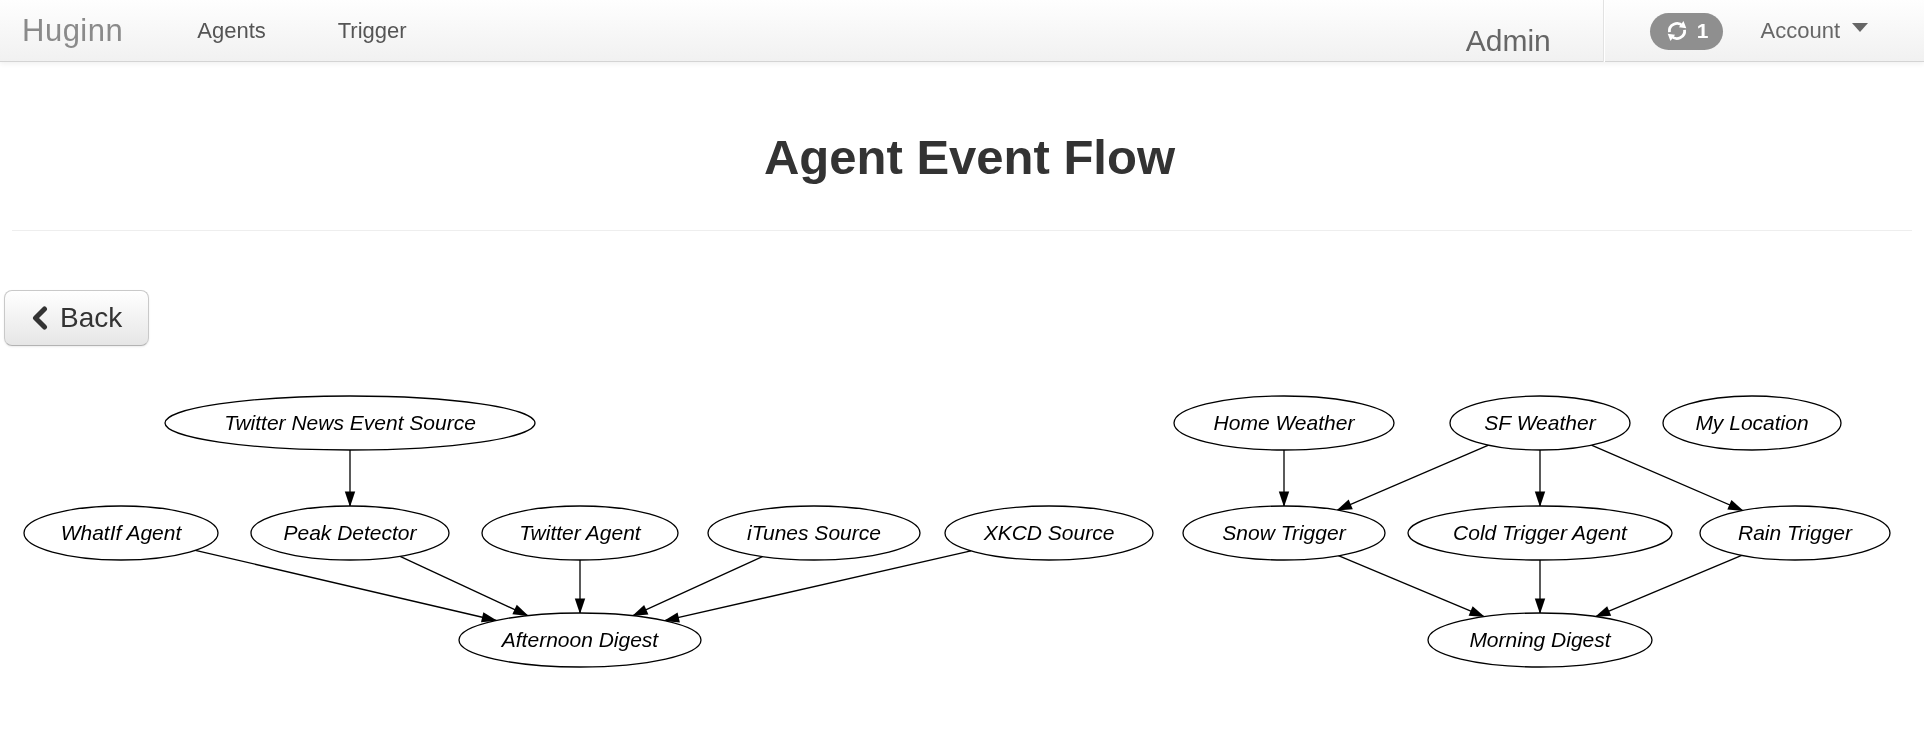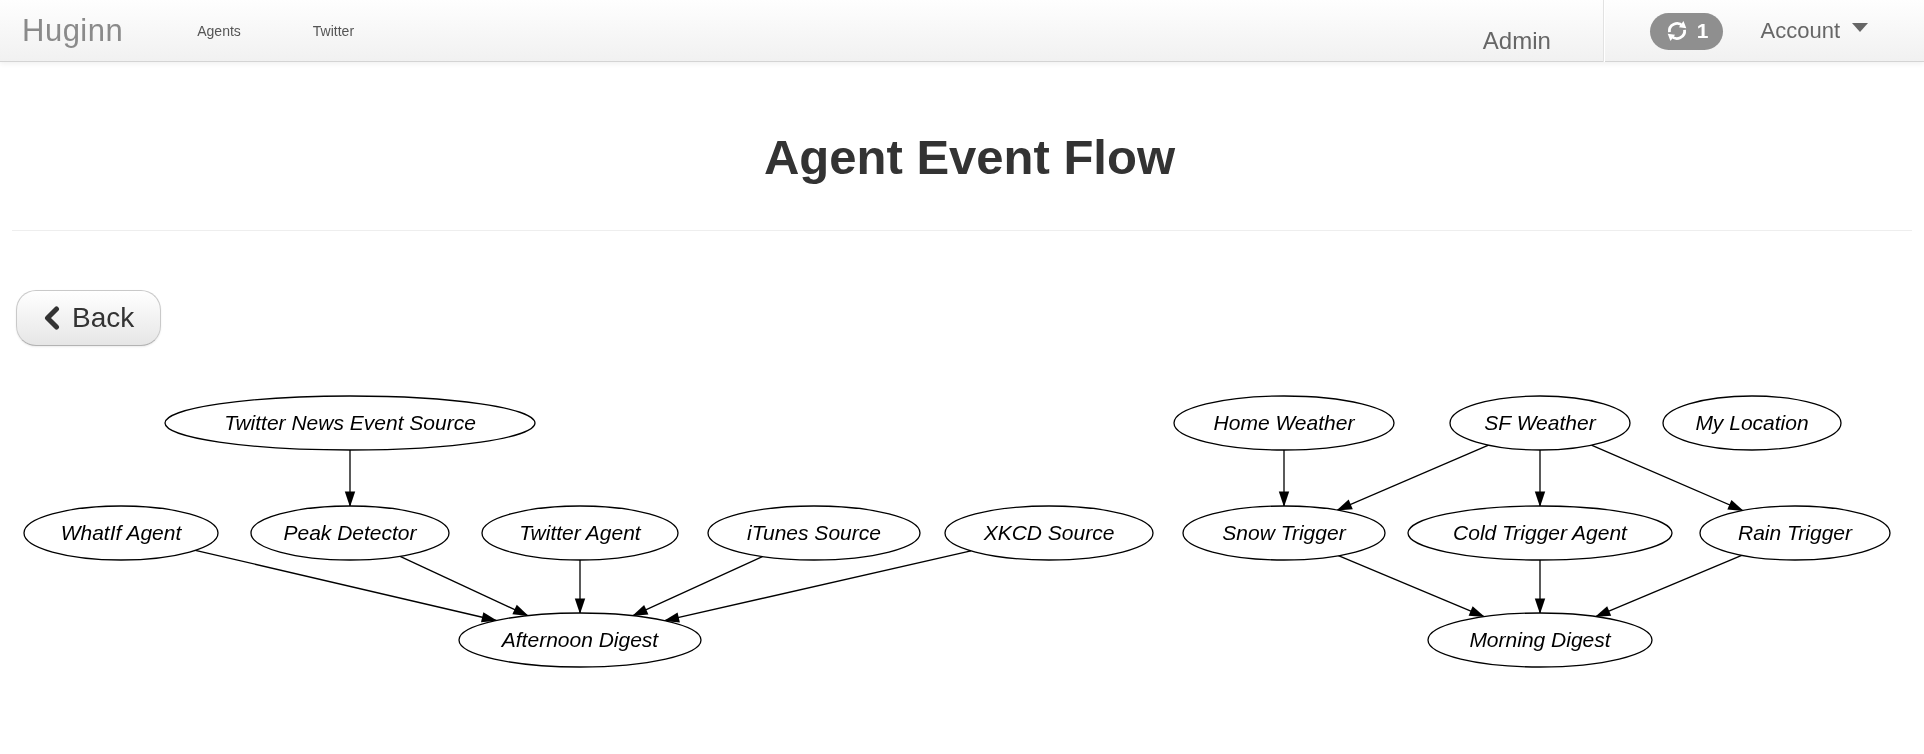--- a/index.html
+++ b/index.html
@@ -8,61 +8,61 @@
 
   
   .navbar { position:relative; height:62px; width:100%;
             background:linear-gradient(to bottom,#fefefe,#f1f1f1);
             border-bottom:1px solid #d4d4d4;
             box-shadow:0 2px 5px rgba(0,0,0,0.06); }
   .navbar-inner { display:flex; align-items:center; height:62px; }
   .brand { margin-left:22px; font-size:31px; color:#8a8a8a; text-decoration:none;
            letter-spacing:0.5px; cursor:pointer; }
   .nav-links { display:flex; margin-left:74px; gap:72px; list-style:none; }
-  .nav-links a { font-size:14px; color:#555; text-decoration:none; cursor:pointer; }
+  .nav-links a { font-size:22px; color:#555; text-decoration:none; cursor:pointer; }
   .nav-right { margin-left:auto; display:flex; align-items:center; padding-right:56px; }
-  .nav-right a.navlink { font-size:24px; color:#666; text-decoration:none; cursor:pointer;margin-top:20px; }
+  .nav-right a.navlink { font-size:30px; color:#666; text-decoration:none; cursor:pointer;margin-top:20px; }
   .v-divider { height:62px; width:2px; margin-left:52px;
                border-left:1px solid #e2e2e2; border-right:1px solid #ffffff; }
   .badge-pill { display:flex; align-items:center; gap:7px; margin-left:45px;
                 background:#8f8f8f; border-radius:20px; padding:4px 14px; height:37px;
                 cursor:pointer; }
   .badge-pill .count { color:#fff; font-size:21px; font-weight:bold; }
   .account { display:flex; align-items:flex-start; margin-left:38px; cursor:pointer;
              text-decoration:none; }
   .account .label { font-size:22px; color:#666; }
   .caret { width:0; height:0; margin-left:12px; margin-top:5px;
            border-left:8px solid transparent; border-right:8px solid transparent;
            border-top:9px solid #666; }
 
   
   .page-title { margin:66px 0 0 15px; font-size:49px; font-weight:bold; color:#333;
                 line-height:1.2;text-align:center; }
   .title-divider { border:none; border-top:1px solid #eeeeee; margin:43px 12px 0 12px; }
 
-  .back-btn { display:inline-flex; align-items:center; gap:12px; margin:59px 0 0 16px;
+  .back-btn { display:inline-flex; align-items:center; gap:12px; margin:59px 0 0 4px;
               height:56px; padding:8px 26px; cursor:pointer; text-decoration:none;
               background:linear-gradient(to bottom,#ffffff,#e6e6e6);
-              border:1px solid #c9c9c9; border-bottom-color:#b3b3b3; border-radius:20px;
+              border:1px solid #c9c9c9; border-bottom-color:#b3b3b3; border-radius:8px;
               box-shadow:inset 0 1px 0 rgba(255,255,255,.4), 0 1px 2px rgba(0,0,0,.08); }
   .back-btn .lbl { font-size:28px; color:#333; }
 
   .diagram-wrap { margin-top:37px;font-style:italic; }
   svg text.node-label { font-family:"Liberation Sans","DejaVu Sans",sans-serif;
                         font-size:21px; fill:#000; }
 </style>
 </head>
 <body>
 
 <nav class="navbar">
   <div class="navbar-inner">
     <a class="brand">Huginn</a>
     <ul class="nav-links">
       <li><a>Agents</a></li>
-      <li><a>Twitter</a></li>
+      <li><a>Trigger</a></li>
     </ul>
     <div class="nav-right">
       <a class="navlink">Admin</a>
       <div class="v-divider"></div>
       <div class="badge-pill">
         <span style="display:flex;">
           <svg width="26" height="26" viewBox="0 0 24 24">
             <path d="M5 13 A 7 7 0 0 1 17.2 7.5" fill="none" stroke="#ffffff" stroke-width="2.6"></path>
             <polygon points="18,2.8 20.6,9.4 13.8,8.6" fill="#ffffff"></polygon>
             <path d="M19 11 A 7 7 0 0 1 6.8 16.5" fill="none" stroke="#ffffff" stroke-width="2.6"></path>

